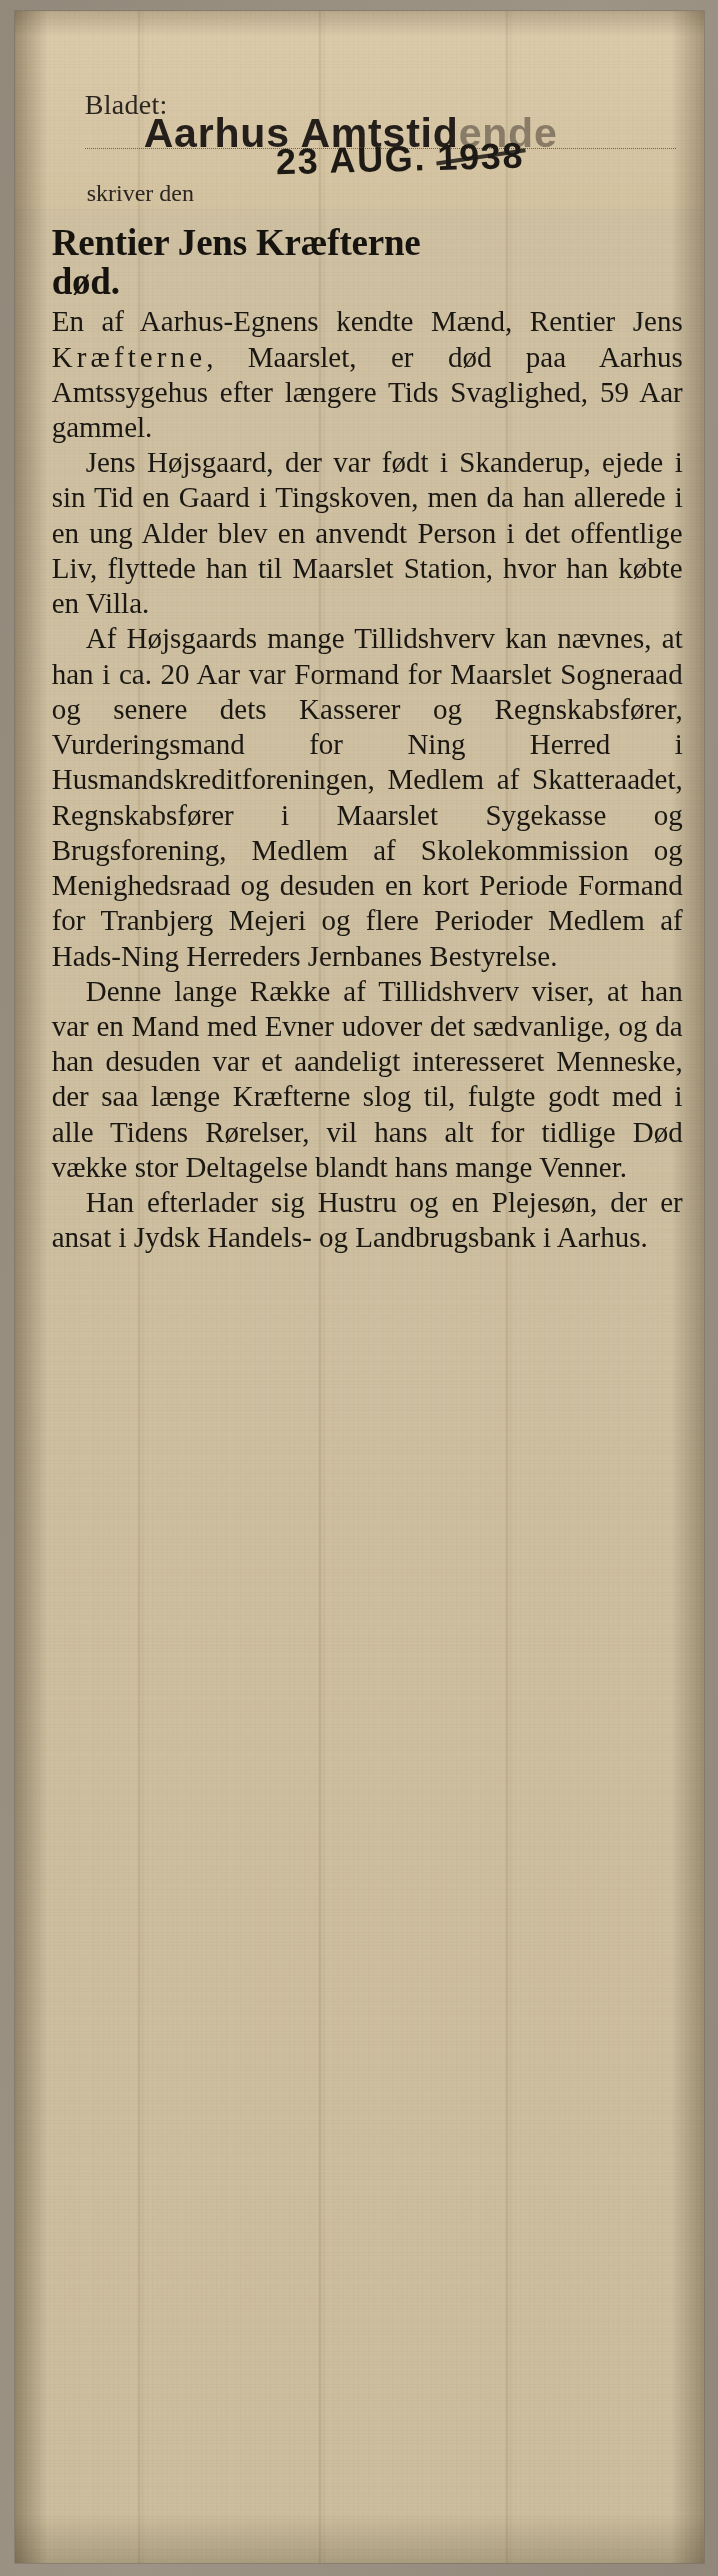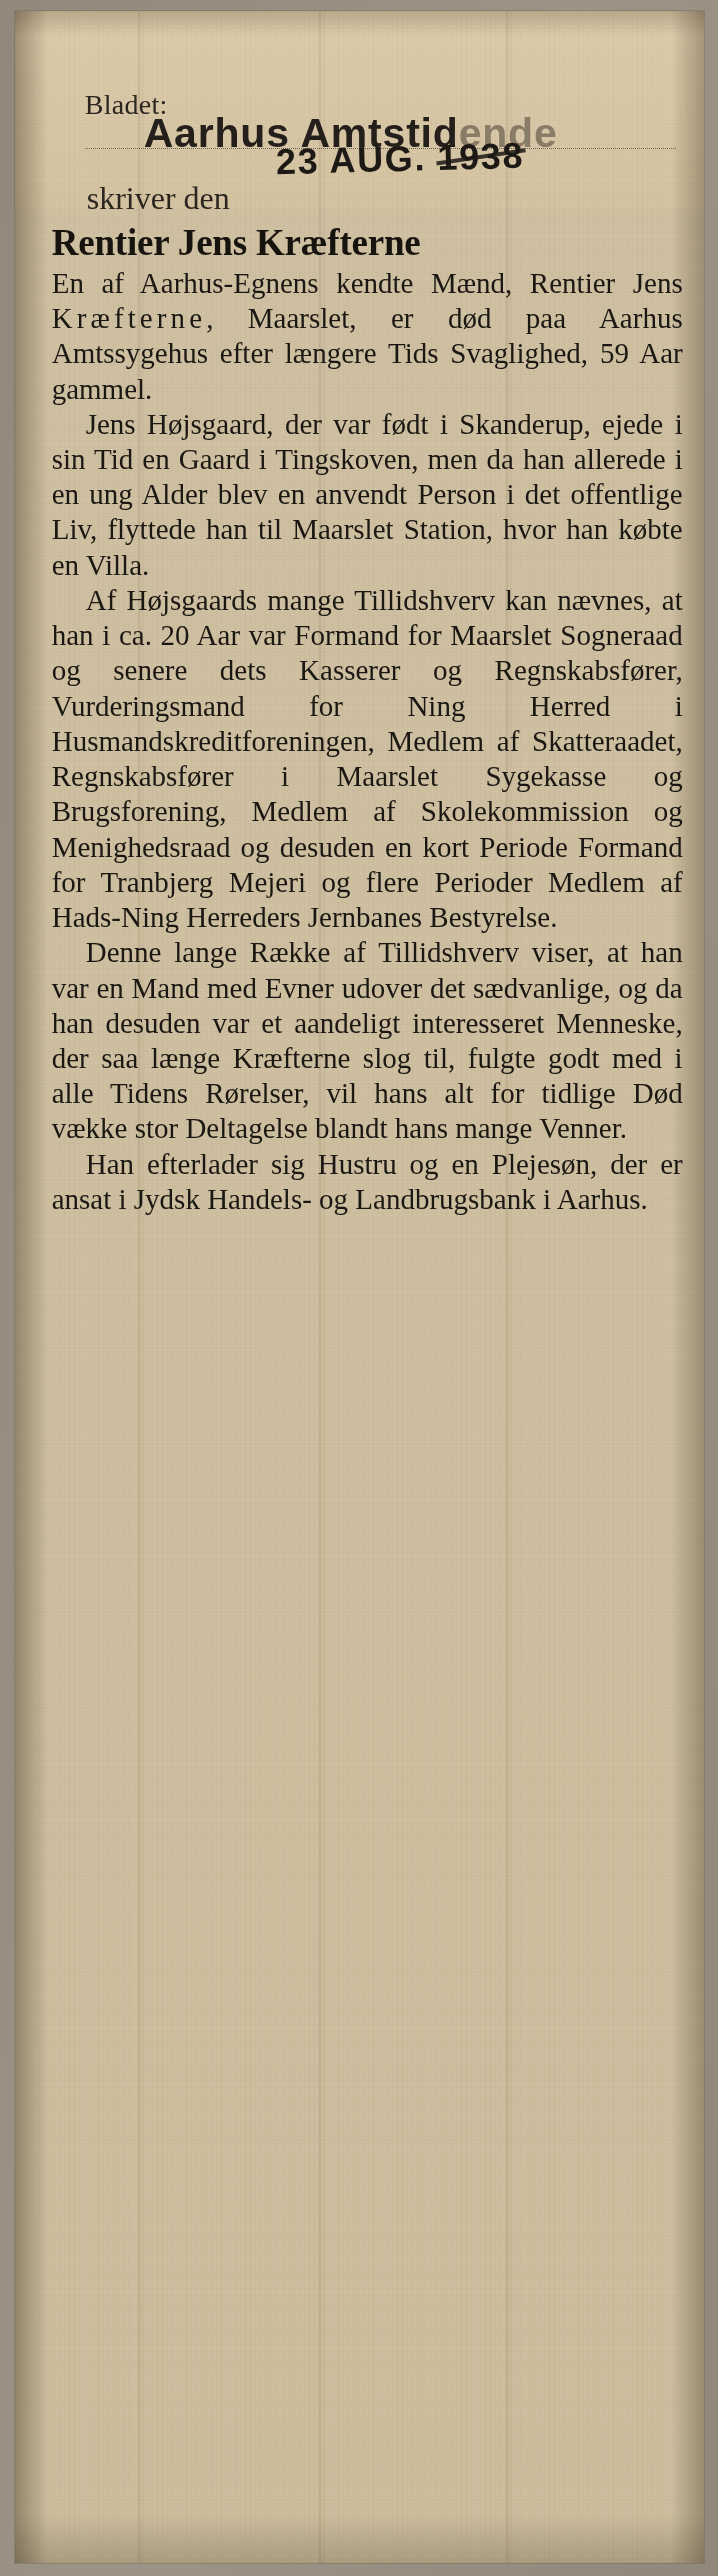--- a/index.html
+++ b/index.html
@@ -102,21 +102,21 @@
     top: 218px;
     width: 591px;
     border-top: 1.6px dotted #4a4237;
     opacity: 0.75;
     transform: translateY(-81px);
   }
   .skriver {
     position: absolute;
     left: 72px;
     top: 329px;
-    font-size: 32px;
+    font-size: 24px;
     color: #2b2620;
     transform: translateY(-160px);
   }
   .date-stamp {
     position: absolute;
     left: 261px;
     top: 287px;
     transform: translateY(-160px) rotate(-1.5deg);
     font-family: "Liberation Sans", sans-serif;
     font-weight: bold;
@@ -223,20 +223,21 @@
     <div class="date-stamp">
       <span>23</span>
       <span>AUG.</span>
       <span class="yr">1938</span>
     </div>
   </div>
 
   <div class="article">
     <div class="headline">
       <div>Rentier Jens Kræfterne</div>
+      <div>død.</div>
     </div>
     <div class="body">
       <p class="first">En af Aarhus-Egnens kendte Mænd, Rentier Jens <span class="sp">Kræfterne</span>, Maarslet, er død paa Aarhus Amtssygehus efter længere Tids Svaglighed, 59 Aar gammel.</p>
       <p>Jens Højsgaard, der var født i Skanderup, ejede i sin Tid en Gaard i Tingskoven, men da han allerede i en ung Alder blev en anvendt Person i det offentlige Liv, flyttede han til Maarslet Station, hvor han købte en Villa.</p>
       <p>Af Højsgaards mange Tillidshverv kan nævnes, at han i ca. 20 Aar var Formand for Maarslet Sogneraad og senere dets Kasserer og Regnskabsfører, Vurderingsmand for Ning Herred i Husmandskreditforeningen, Medlem af Skatteraadet, Regnskabsfører i Maarslet Sygekasse og Brugsforening, Medlem af Skolekommission og Menighedsraad og desuden en kort Periode Formand for Tranbjerg Mejeri og flere Perioder Medlem af Hads-Ning Herreders Jernbanes Bestyrelse.</p>
       <p>Denne lange Række af Tillidshverv viser, at han var en Mand med Evner udover det sædvanlige, og da han desuden var et aandeligt interesseret Menneske, der saa længe Kræfterne slog til, fulgte godt med i alle Tidens Rørelser, vil hans alt for tidlige Død vække stor Deltagelse blandt hans mange Venner.</p>
       <p>Han efterlader sig Hustru og en Plejesøn, der er ansat i Jydsk Handels- og Landbrugsbank i Aarhus.</p>
     </div>
   </div>
 

